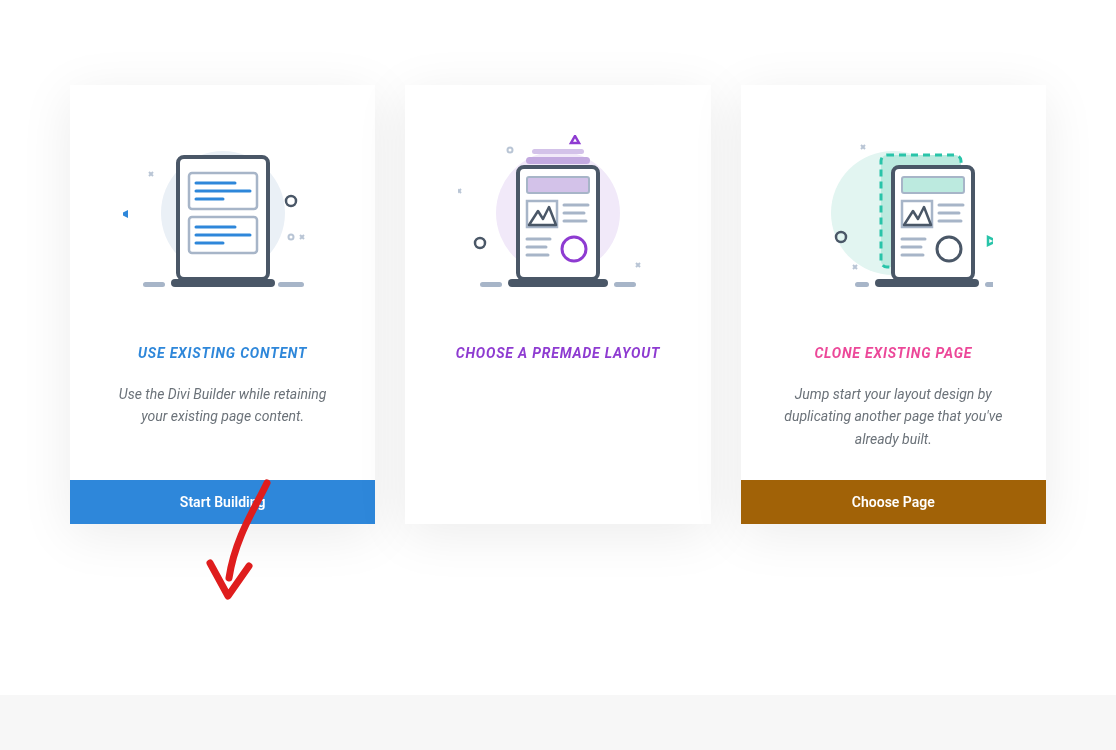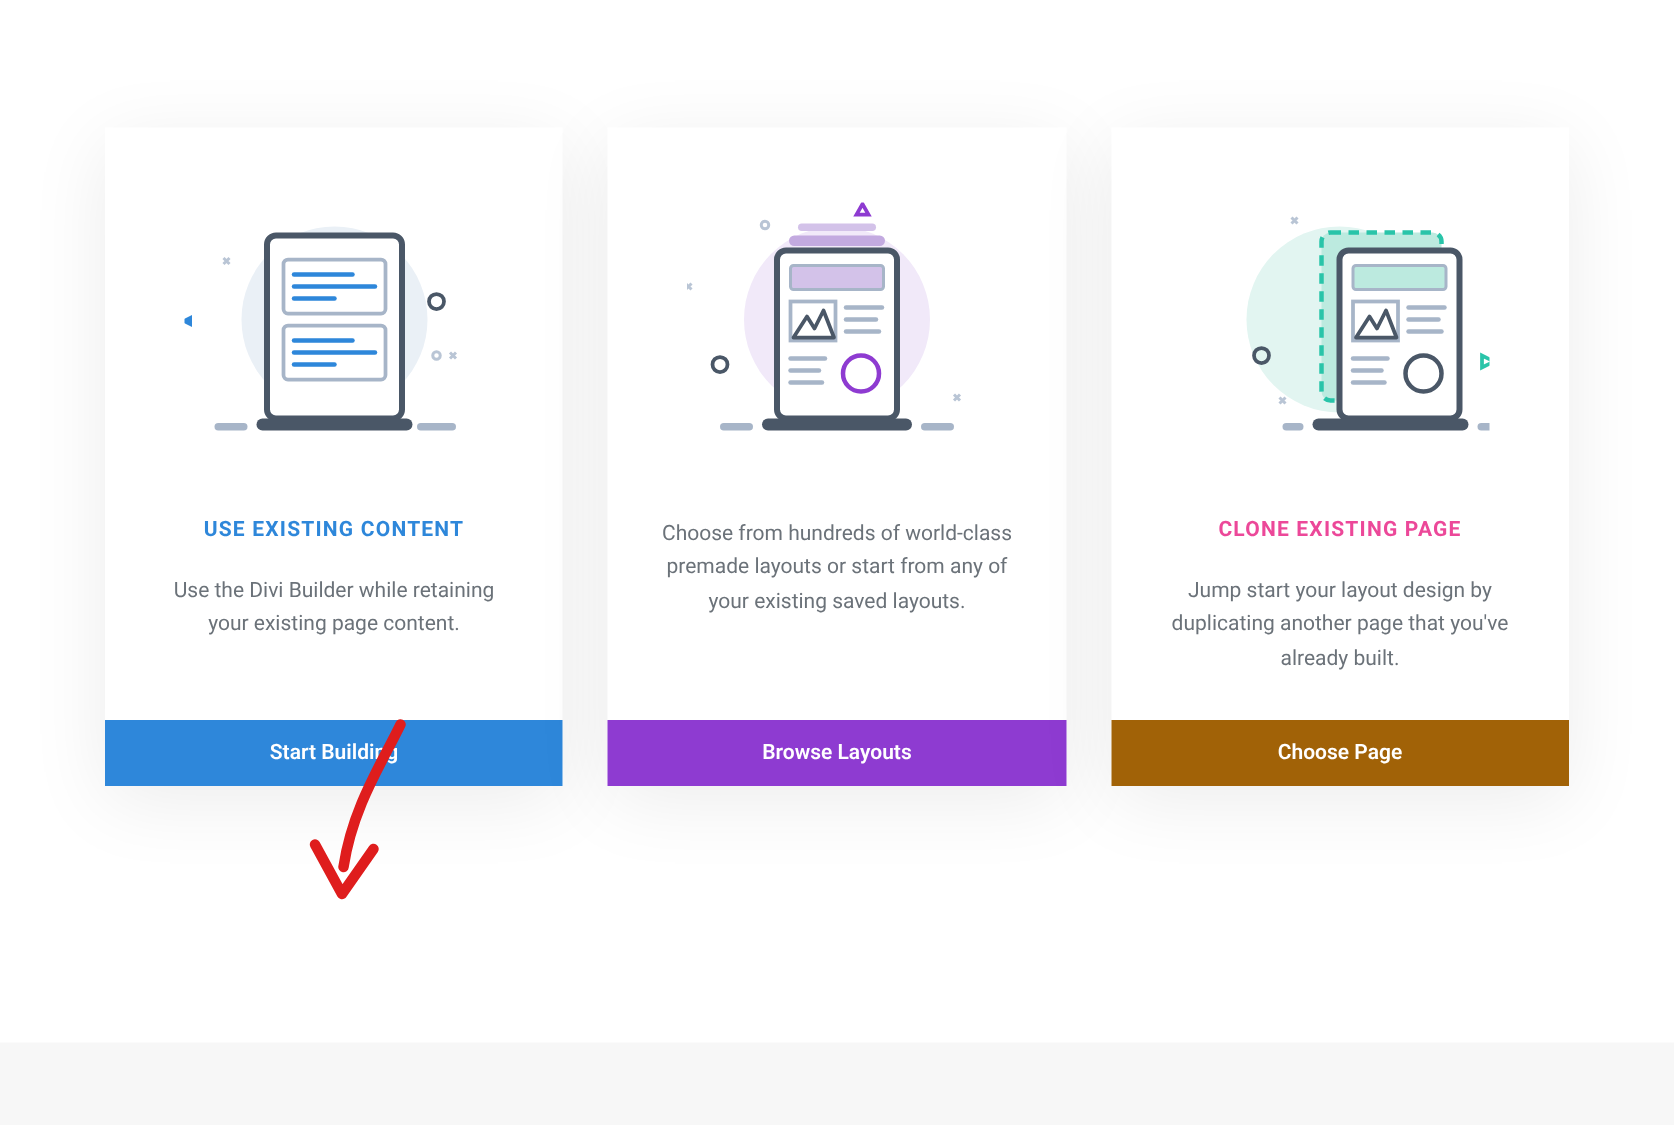--- a/index.html
+++ b/index.html
@@ -32,20 +32,21 @@
       position: relative;
     }
 
     .card-body {
       padding: 50px 30px 30px 30px;
       text-align: center;
       flex: 1;
       display: flex;
       flex-direction: column;
       align-items: center;
+      font-style: italic;
     }
 
     .card-illustration {
       width: 200px;
       height: 160px;
       margin-bottom: 50px;
     }
 
     .card-title {
       font-size: 14px;
@@ -167,23 +168,22 @@
 
         <circle cx="116" cy="114" r="12" fill="none" stroke="#8e3bd1" stroke-width="3"></circle>
         <line x1="69" y1="104" x2="92" y2="104" stroke="#a7b5c8" stroke-width="3" stroke-linecap="round"></line>
         <line x1="69" y1="112" x2="88" y2="112" stroke="#a7b5c8" stroke-width="3" stroke-linecap="round"></line>
         <line x1="69" y1="120" x2="90" y2="120" stroke="#a7b5c8" stroke-width="3" stroke-linecap="round"></line>
 
         <rect x="22" y="147" width="22" height="5" rx="2.5" fill="#a7b5c8"></rect>
         <rect x="156" y="147" width="22" height="5" rx="2.5" fill="#a7b5c8"></rect>
         <rect x="50" y="144" width="100" height="8" rx="4" fill="#4a5767"></rect>
       </svg>
-      <div class="card-description">Choose from hundreds of world-class premade layouts or start from any of your existing saved layouts.</div>
+      <div class="card-title purple">CHOOSE A PREMADE LAYOUT</div>
     </div>
-    <button class="card-button purple">Browse Layouts</button>
   </div>
 
   <div class="card">
     <div class="card-body">
       <svg class="card-illustration" viewBox="0 0 200 160">
 
         <circle cx="100" cy="78" r="62" fill="#e2f5f1"></circle>
 
         <circle cx="48" cy="102" r="5" fill="none" stroke="#4a5767" stroke-width="2.5"></circle>
         <path d="M 68 10 L 72 14 M 72 10 L 68 14" stroke="#b9c5d5" stroke-width="2"></path>

